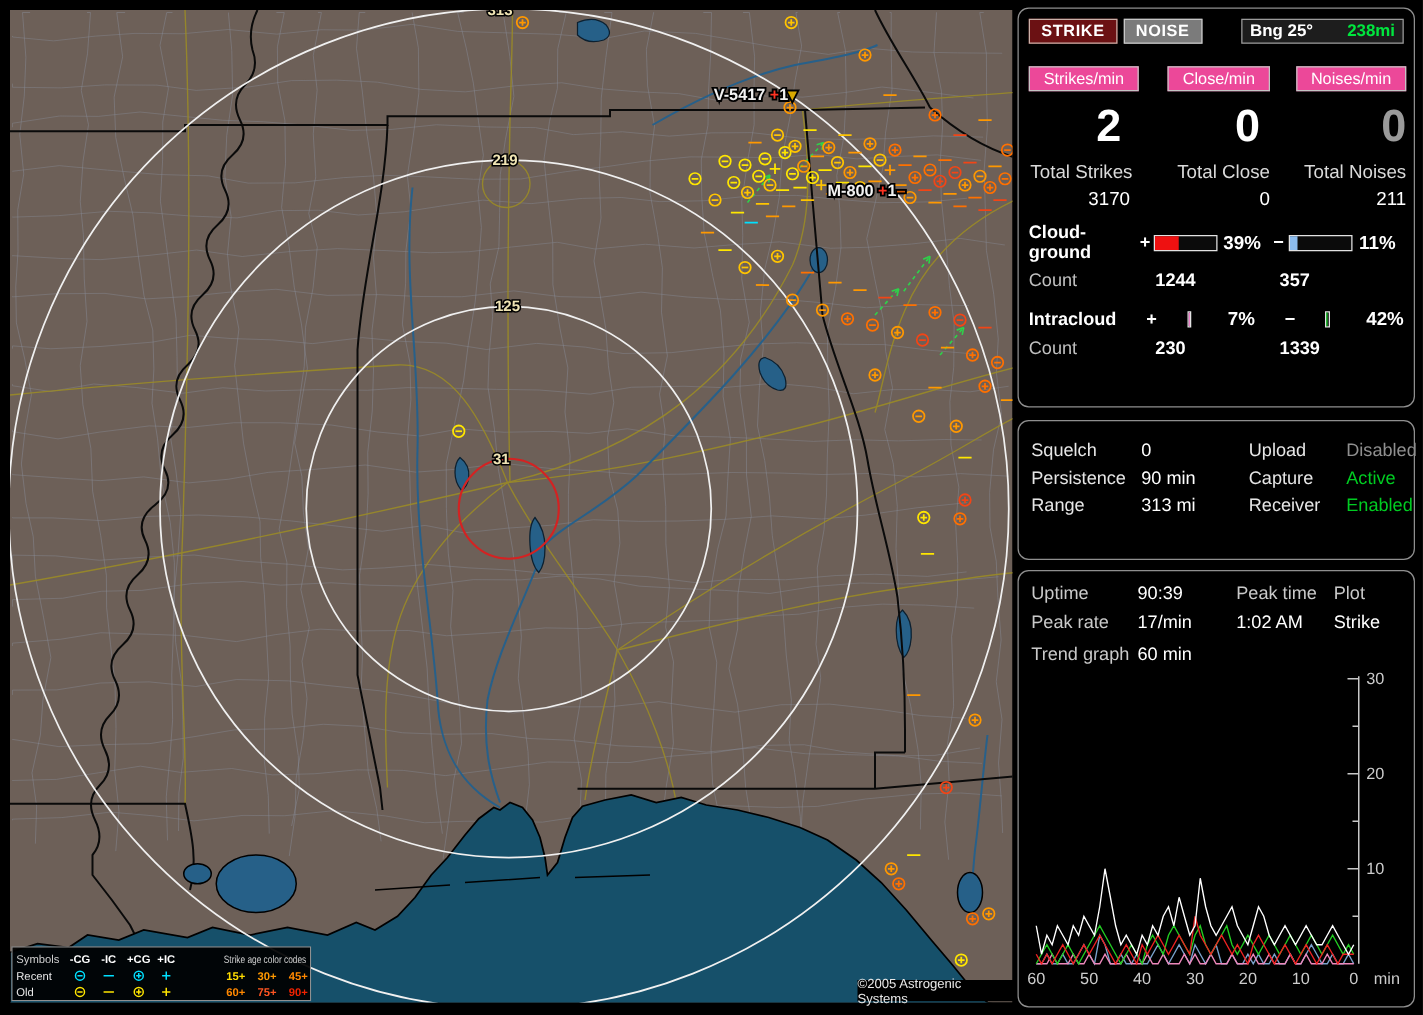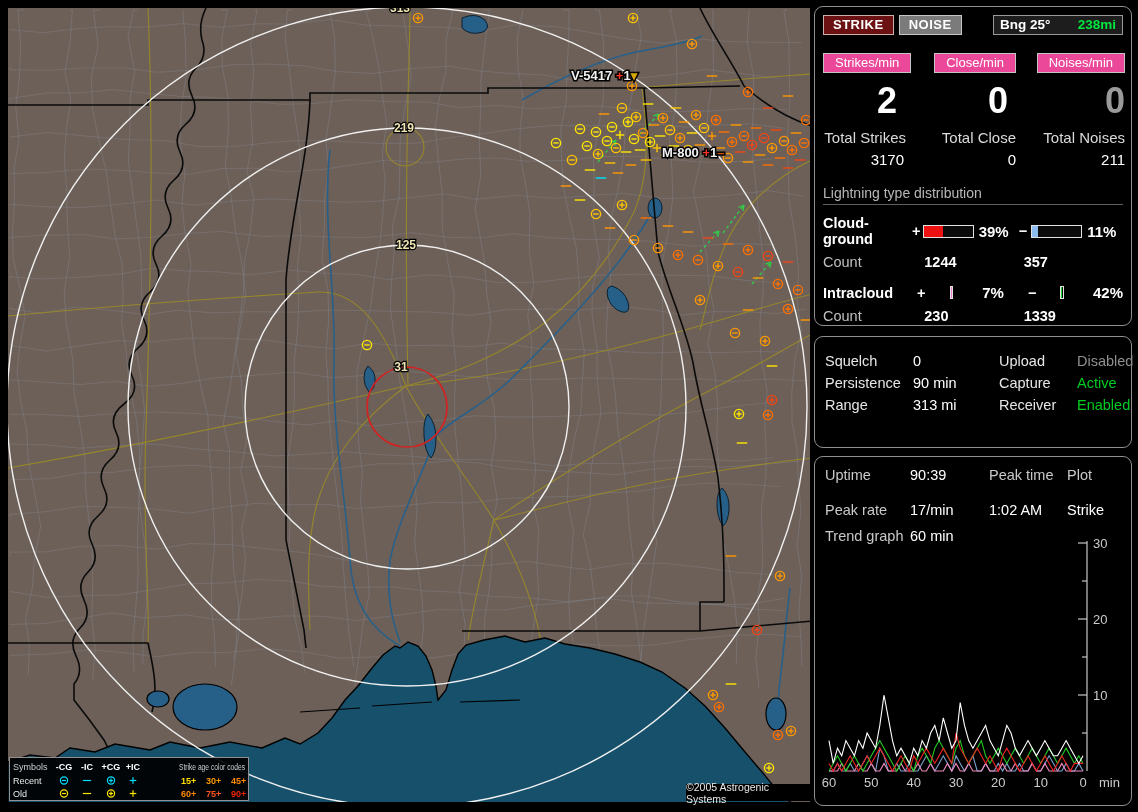--- a/index.html
+++ b/index.html
@@ -45,21 +45,21 @@
   .crow .clab{width:106px;color:#c0c0c0;}
   .crow .cv{width:104px;font-weight:bold;}
   
   .datehdr{font-size:20px;font-weight:bold;color:#00d51d;letter-spacing:.5px;border-bottom:1px solid #6a6a6a;
     padding:2px 0 5px 2px;white-space:nowrap;}
   .sgrid{display:grid;grid-template-columns:88px 86px 78px auto;row-gap:6px;margin-top:10px;font-size:14.5px;padding-left:2px;}
   .sgrid .lab{color:#e6e6e6;}
   .on{color:#00cc22;}
   .off{color:#8f8f8f;}
   
-  .ugrid{display:grid;grid-template-columns:85px 79px 78px auto;row-gap:19px;font-size:14.5px;padding-left:2px;margin-top:2px;}
+  .ugrid{display:grid;grid-template-columns:85px 79px 78px auto;row-gap:7px;font-size:14.5px;padding-left:2px;margin-top:2px;}
   .glab{color:#c9c9c9;}
   .gval{color:#fff;}
   .trow{display:flex;font-size:14.5px;margin-top:10px;padding-left:2px;}
   .trow .glab{width:85px;}
   #trendSvg{position:absolute;left:2px;top:78px;}
 </style>
 </head>
 <body>
 <div id="stage">
 
@@ -730,21 +730,20 @@
     <span class="bignum c1">2</span>
     <span class="bignum c2">0</span>
     <span class="bignum dim">0</span>
     <span class="tlabel c1">Total Strikes</span>
     <span class="tlabel">Total Close</span>
     <span class="tlabel">Total Noises</span>
     <span class="tval c1">3170</span>
     <span class="tval c2">0</span>
     <span class="tval">211</span>
   </div>
-  <div class="dist-title">Lightning type distribution</div>
   <div class="drow">
     <span class="dname">Cloud-ground</span>
     <span class="sign">+</span>
     <span class="bar">
           <span class="fill" style="width: 39%; background: rgb(238, 17, 17); display: block;"></span>
         </span>
     <span class="pct">39%</span>
     <span class="sign2">−</span>
     <span class="bar">
           <span class="fill" style="width: 11%; background: rgb(140, 188, 238); display: block;"></span>

